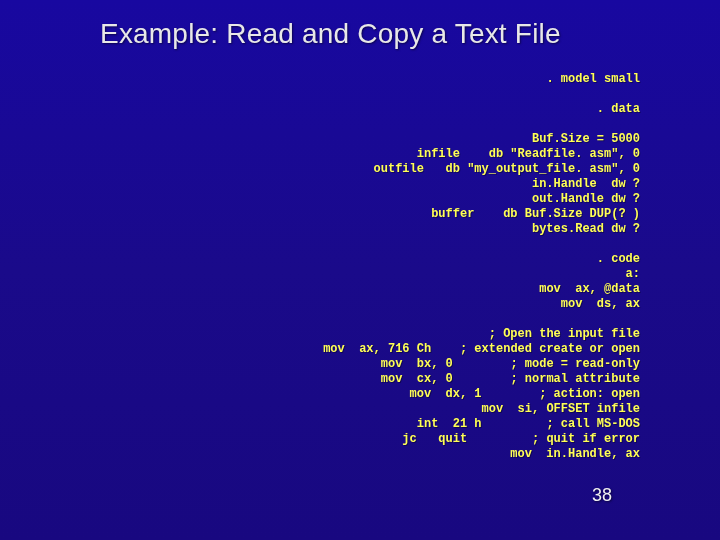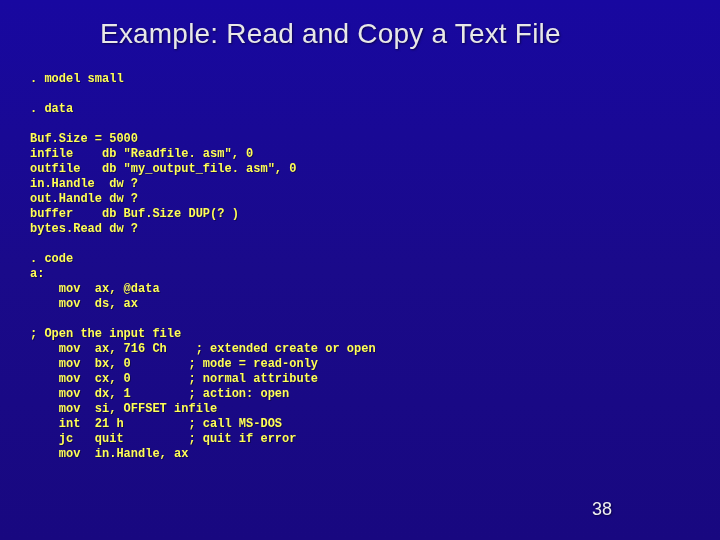--- a/index.html
+++ b/index.html
@@ -31,24 +31,25 @@
   }
   .code {
     color: #ffff55;
     font-family: "Courier New", Courier, monospace;
     font-size: 12px;
     font-weight: bold;
     white-space: pre;
     padding: 22px 0 0 30px;
     line-height: 1.25;
     text-shadow: 1px 1px 0 rgba(0,0,0,0.35);
+    text-align: right;
   }
   .page-num {
     position: absolute;
-    bottom: 20px;
+    bottom: 34px;
     right: 28px;
     color: #f0f0f0;
     font-size: 18px;
     text-shadow: 1px 1px 2px rgba(0,0,0,0.5);
   }
 </style>
 </head>
 <body>
 
 <div class="slide">

